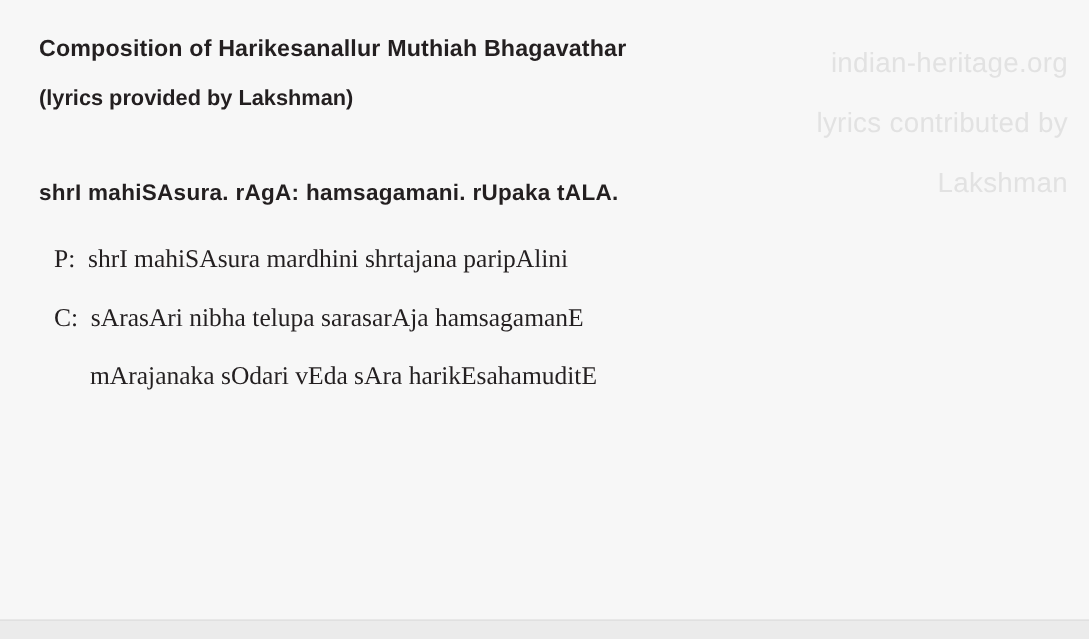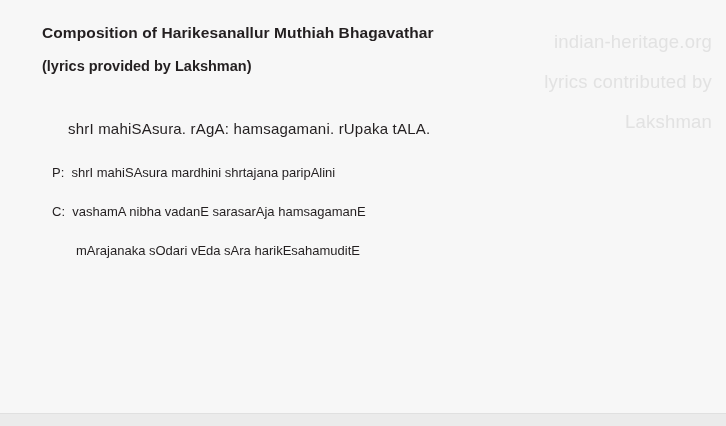--- a/index.html
+++ b/index.html
@@ -13,21 +13,21 @@
     font-family: "Liberation Sans", sans-serif;
     color: #231f20;
     overflow: hidden;
     position: relative;
   }
   .page {
     position: relative;
     width: 726px;
     height: 426px;
     box-sizing: border-box;
-    padding: 22px 30px 0 42px;
+    padding: 22px 30px 0 26px;
   }
   .watermark {
     position: absolute;
     top: 22px;
     right: 14px;
     width: 320px;
     text-align: right;
     color: #e2e2e2;
     font-size: 18.5px;
     line-height: 40px;
@@ -49,33 +49,34 @@
   }
   .doc-subtitle {
     font-size: 14.5px;
     font-weight: bold;
     margin: 12px 0 0 0;
     line-height: 20px;
     position: relative;
     z-index: 2;
   }
   .song-header {
-    margin: 44px 0 0 26px;
+    margin: 44px 0 0 0;
     font-size: 15px;
-    font-weight: normal;
+    font-weight: bold;
     letter-spacing: 0.2px;
   }
   .lyrics {
     margin: 26px 0 0 10px;
   }
   .lyric-line {
-    font-size: 13px;
+    font-size: 17px;
     line-height: 19px;
     margin-bottom: 20px;
     white-space: pre;
+    font-family: Liberation Serif, serif;
   }
   .lyric-line.indented {
     padding-left: 24px;
     margin-bottom: 12px;
   }
   .footer-bar {
     position: absolute;
     left: 0;
     bottom: 0;
     width: 726px;
@@ -95,18 +96,18 @@
     <div>Lakshman</div>
   </div>
 
   <h1 class="doc-title">Composition of Harikesanallur Muthiah Bhagavathar</h1>
   <p class="doc-subtitle">(lyrics provided by Lakshman)</p>
 
   <div class="song-header">shrI mahiSAsura.  rAgA:  hamsagamani.  rUpaka tALA.</div>
 
   <div class="lyrics">
     <div class="lyric-line">P:  shrI mahiSAsura mardhini shrtajana paripAlini</div>
-    <div class="lyric-line">C:  vashamA nibha vadanE sarasarAja hamsagamanE</div>
+    <div class="lyric-line">C:  sArasAri nibha telupa sarasarAja hamsagamanE</div>
     <div class="lyric-line indented">mArajanaka sOdari vEda sAra harikEsahamuditE</div>
   </div>
 
   <div class="footer-bar"></div>
 </div>
 
 </body></html>

